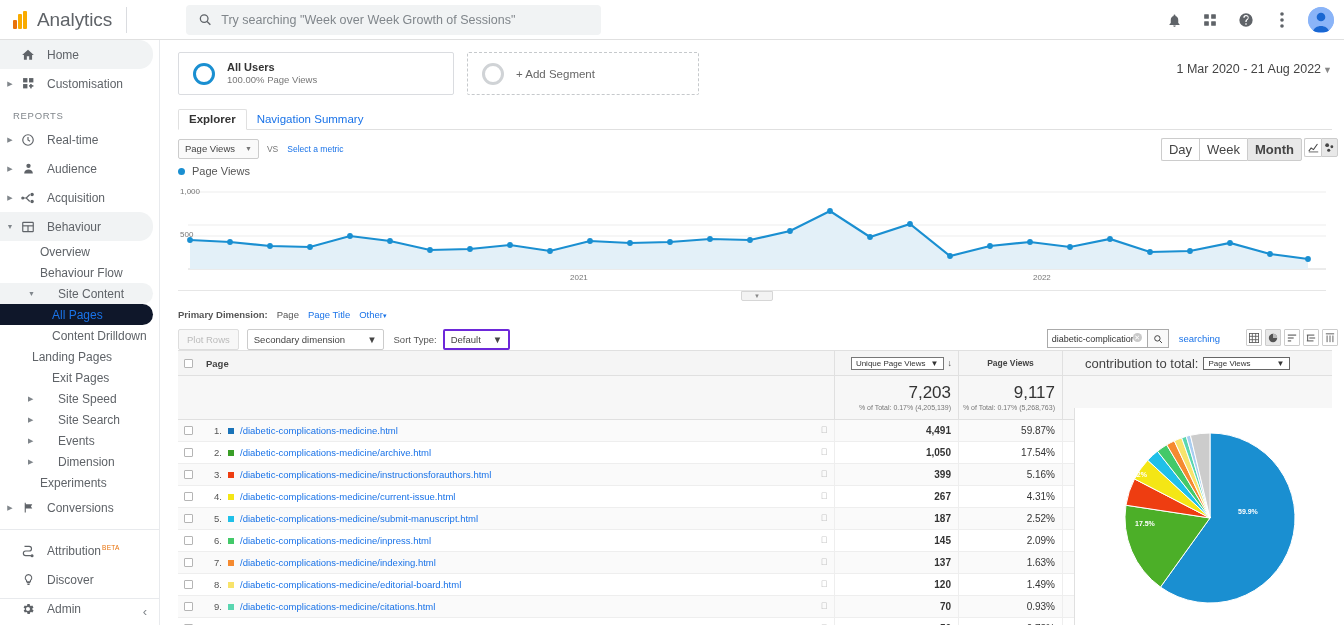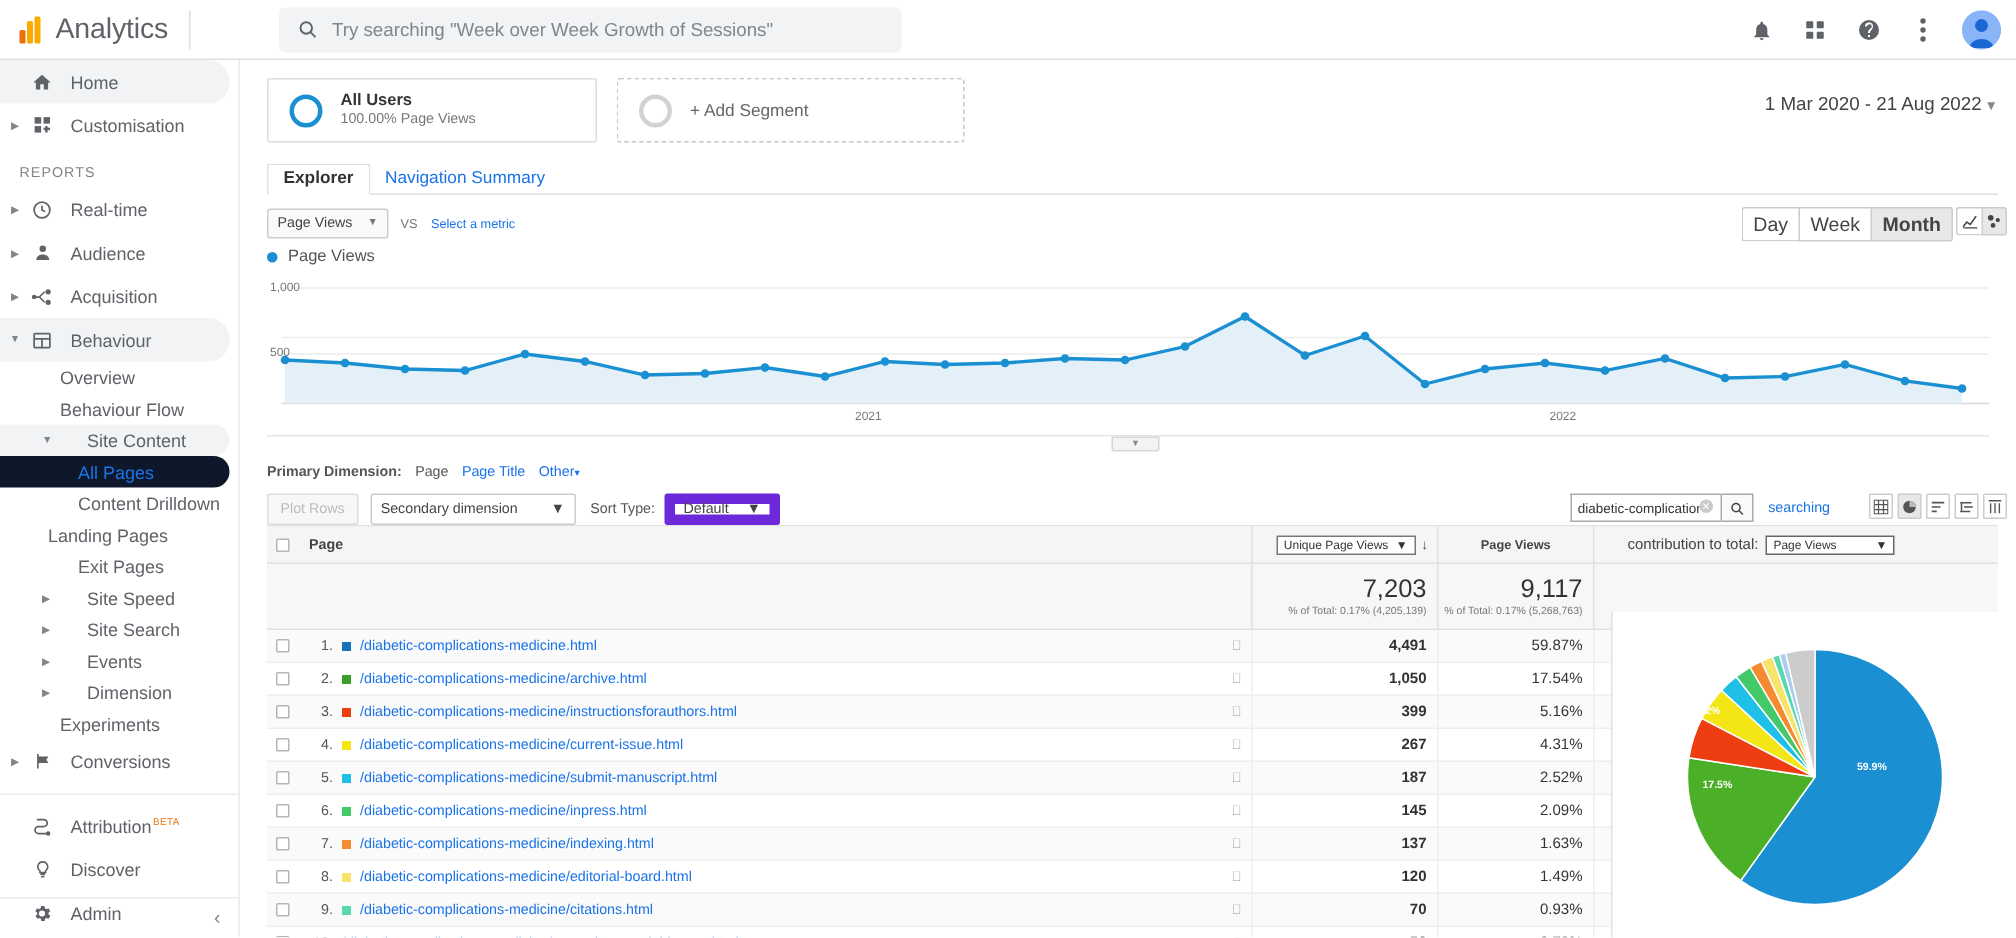--- a/index.html
+++ b/index.html
@@ -64,21 +64,21 @@
   .sub.sel-blue { background:#0f172a; border-radius: 0 14px 14px 0; margin-right:6px; color:#1a73e8; }
   .nav-sep { height:1px; background:#e8eaed; margin: 7px 0 6px 0; }
   .beta { font-size:6.5px; color:#e8710a; vertical-align:super; margin-left:1px; letter-spacing:0.3px;}
   .collapse { position:absolute; bottom:6px; right:12px; color:#80868b; font-size:13px; cursor:pointer;}
   .sb-bottom-sep{ position:absolute; bottom:26px; left:0; width:160px; height:1px; background:#e8eaed;}
 
   
   .main { position:absolute; top:40px; left:160px; width:1184px; height:585px; background:#fff; overflow:hidden;}
   .seg-row { display:flex; align-items:center; padding: 12px 0 0 18px; position:relative;}
   .seg-card {
-    width: 220px; height: 43px; border:1px solid #dadce0; border-radius:2px;
+    width: 276px; height: 43px; border:1px solid #dadce0; border-radius:2px;
     display:flex; align-items:center; padding-left:14px; background:#fff;
   }
   .seg-ring { width:22px; height:22px; border-radius:50%; border:3px solid #1a8fd1;}
   .seg-ring.gray { border-color:#d0d3d6;}
   .seg-txt { margin-left:12px; line-height:1.25;}
   .seg-txt .t1 { font-size:11px; color:#333; font-weight:bold;}
   .seg-txt .t2 { font-size:9.5px; color:#777;}
   .seg-add {
     width: 232px; height:43px; border:1px dashed #c6c9cc; border-radius:2px;
     display:flex; align-items:center; padding-left:14px; margin-left:13px; background:#fff;
@@ -125,21 +125,21 @@
   .pdrow { display:flex; align-items:center; padding: 8px 0 0 18px; font-size:9.5px; color:#555; gap:9px;}
   .pdrow .pdlabel{ font-weight:bold; color:#555;}
   .pdrow .pdactive { color:#555; position:relative;}
   .pdrow a { color:#1a73e8; text-decoration:none; cursor:pointer;}
   .pdrow .caret{ font-size:7px;}
 
   .ctrlrow { display:flex; align-items:center; padding: 8px 0 0 18px; position:relative; height:30px;}
   .plotrows { height:21px; border:1px solid #ddd; background:#f7f7f7; color:#bbb; font-size:9.5px; display:flex; align-items:center; padding:0 8px; border-radius:2px;}
   .secdim { margin-left:8px; height:21px; border:1px solid #ccc; background:#fff; font-size:9.5px; color:#444; display:flex; align-items:center; padding:0 6px; gap:22px; border-radius:2px; cursor:pointer;}
   .sortlabel { margin-left:10px; font-size:9.5px; color:#555;}
-  .sorttype { margin-left:6px; height:21px; border:7px solid #6d28d9; background:#fff; font-size:9.5px; color:#444; display:flex; align-items:center; padding:0 6px; gap:12px; border-radius:2px; cursor:pointer;}
+  .sorttype { margin-left:6px; height:21px; border:2px solid #6d28d9; background:#fff; font-size:9.5px; color:#444; display:flex; align-items:center; padding:0 6px; gap:12px; border-radius:2px; cursor:pointer;}
   .tablesearch { position:absolute; right:124px; top:9px; display:flex; align-items:center;}
   .tsinput { width:100px; height:19px; border:1px solid #aaa; border-right:none; font-size:9px; color:#333; padding:0 14px 0 4px; outline:none; font-family:"Liberation Sans",sans-serif;}
   .tsclear { position:absolute; left:86px; top:4px; width:9px; height:9px; border-radius:50%; background:#c9c9c9; color:#fff; font-size:7px; display:flex; align-items:center; justify-content:center; cursor:pointer;}
   .tsbtn { width:22px; height:19px; border:1px solid #aaa; background:#fafafa; display:flex; align-items:center; justify-content:center; cursor:pointer;}
   .advanced { margin-left:10px; font-size:9.5px; color:#1a73e8; cursor:pointer;}
   .viewicons { position:absolute; right:6px; top:9px; display:flex; gap:3px;}
   .vib { width:16px; height:17px; border:1px solid #ccc; background:#fff; display:flex; align-items:center; justify-content:center; cursor:pointer; border-radius:1px;}
   .vib.on { background:#e8e8e8;}
 
   
@@ -577,21 +577,21 @@
           <span class="hdr-pill">
               <span>Unique Page Views</span>
               <span>▼</span>
             </span>
           <span style="font-size:9px;color:#444">↓</span>
         </div>
         <div class="th-m2">
             <span style="font-size:8.5px;color:#444;font-weight:bold">Page Views</span>
           </div>
         <div class="th-pie">
-          <span style="font-size:10px;color:#444">contribution to total:</span>
+          <span style="font-size:13px;color:#444">contribution to total:</span>
           <span style="border:1px solid #666;background:#fff;font-size:8px;padding:1px 4px;display:flex;align-items:center;gap:26px;color:#333">
               <span>Page Views</span>
               <span>▼</span>
             </span>
         </div>
       </div>
 
       <div class="sumrow">
         <div class="sum-page"></div>
         <div class="sum-cell">

